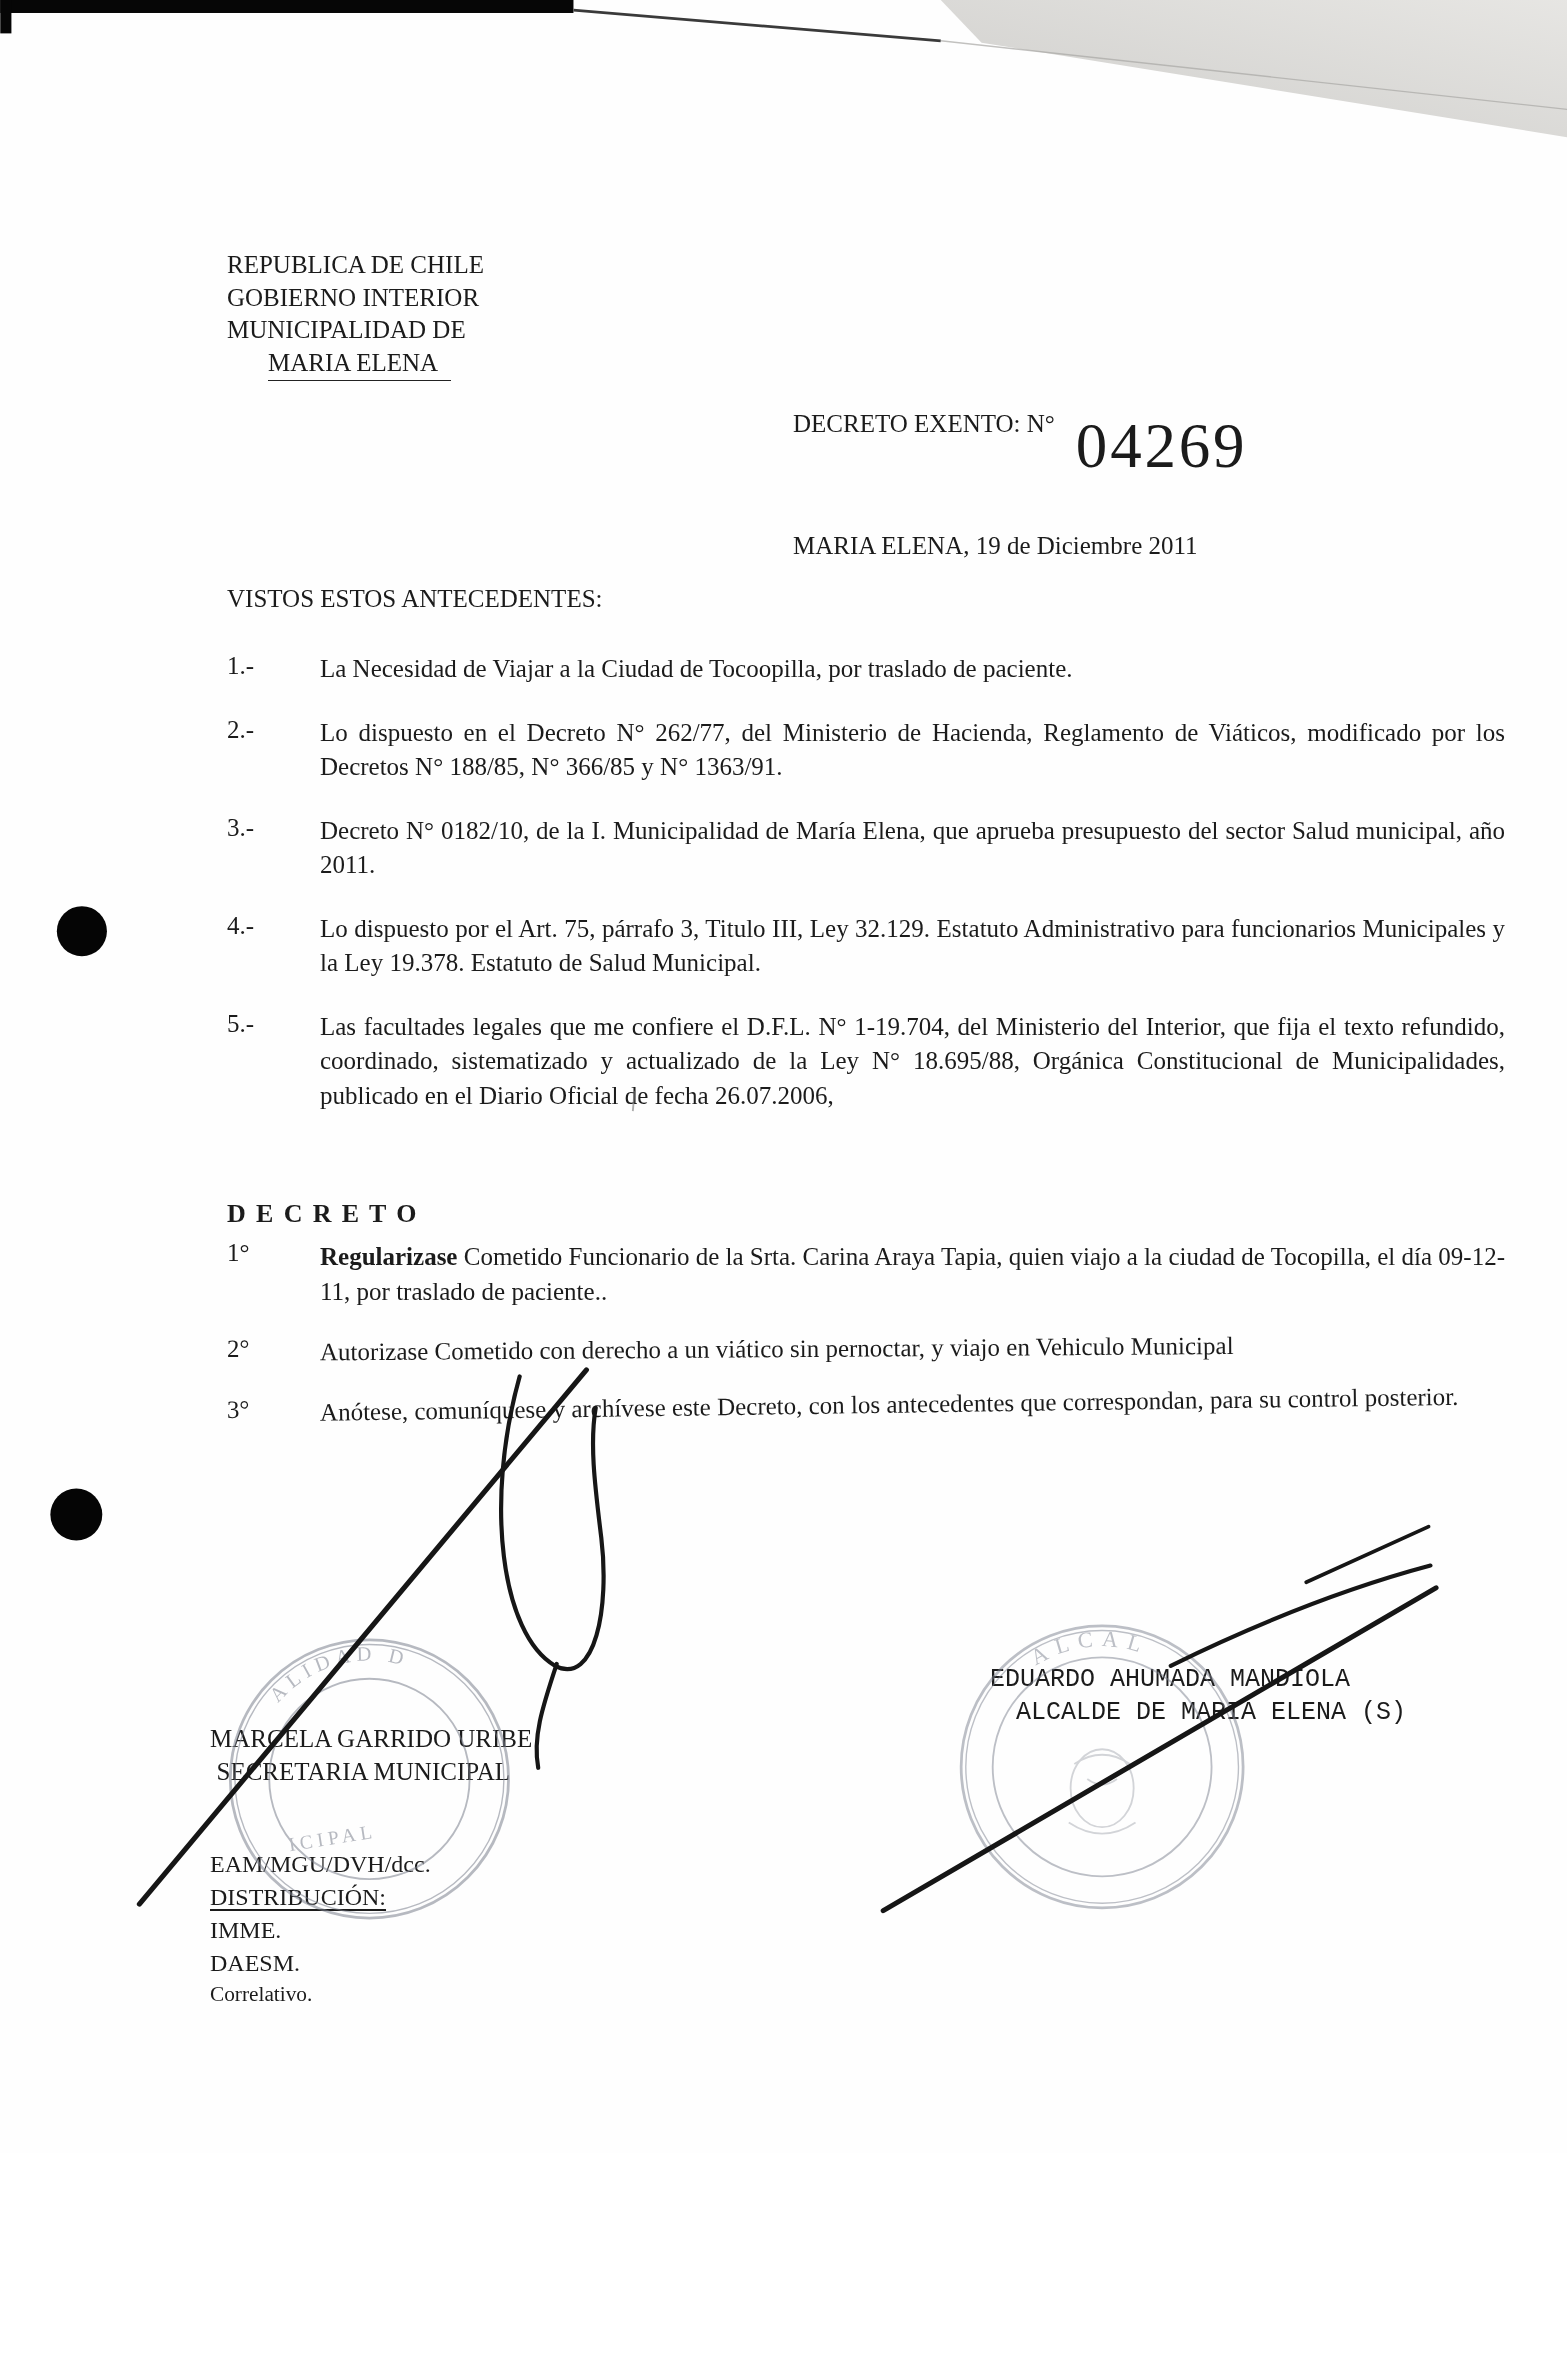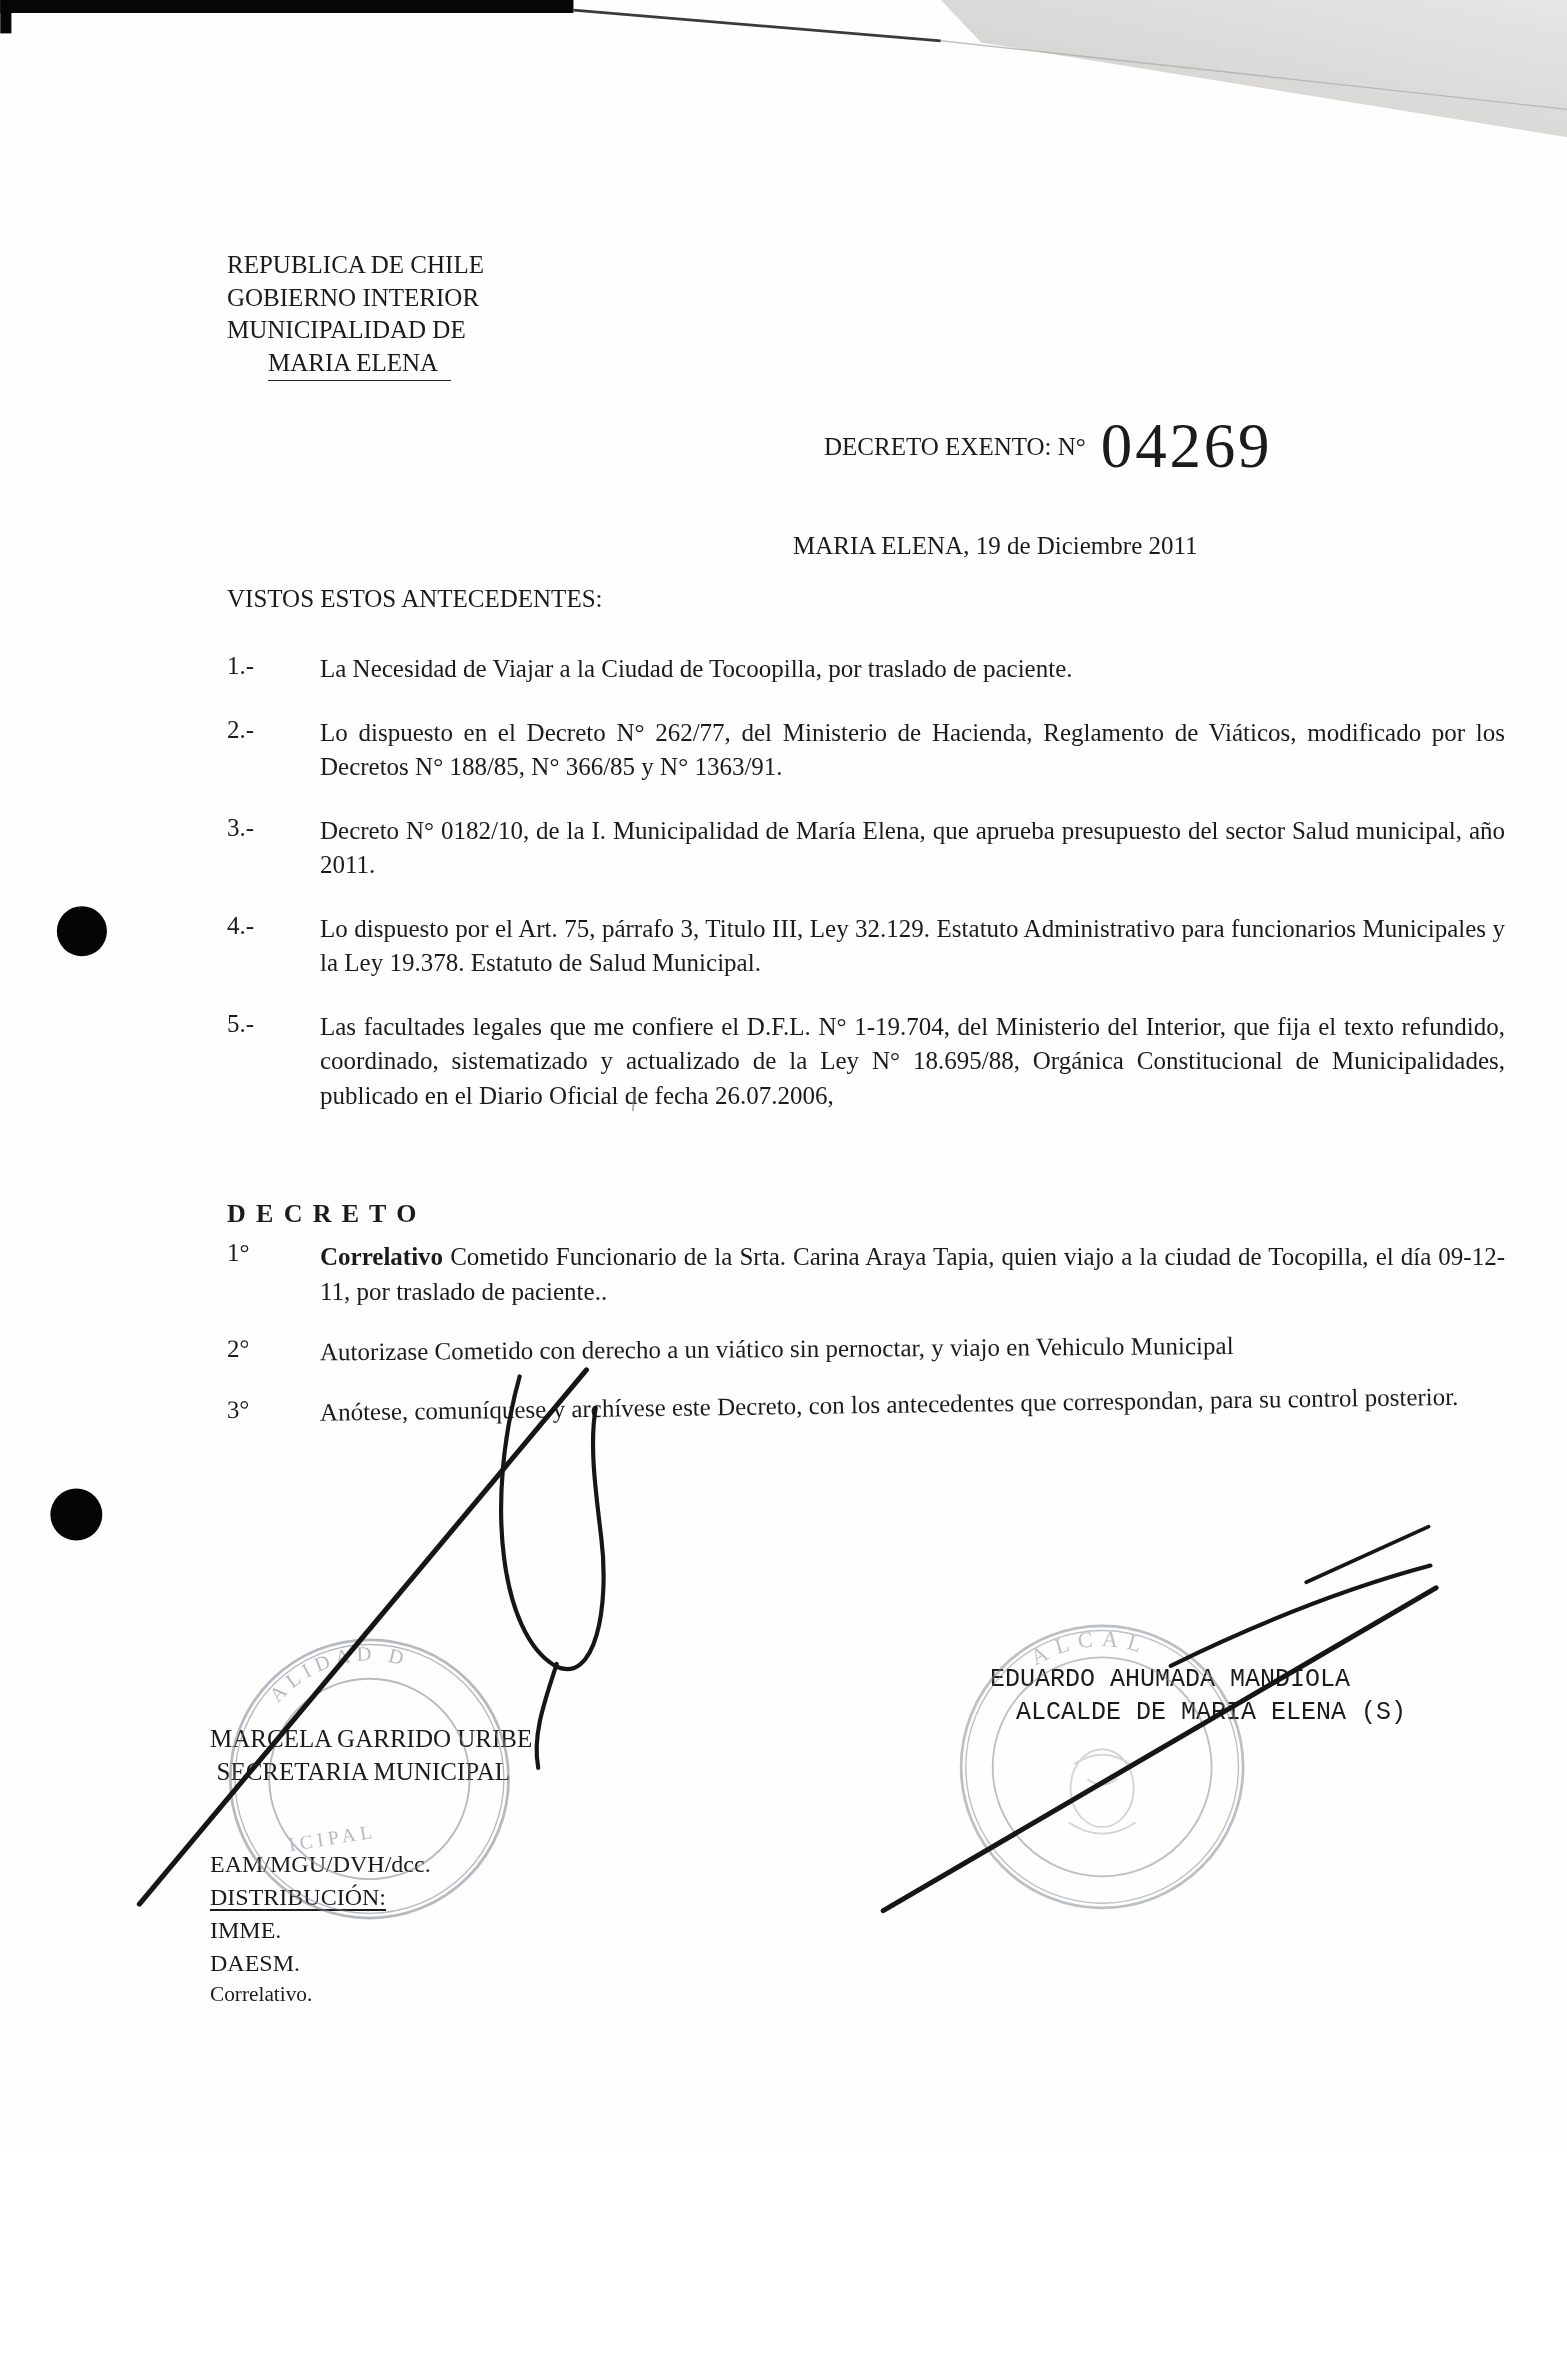--- a/index.html
+++ b/index.html
@@ -8,21 +8,21 @@
     position:relative; width:1568px; height:2153px; background:#fefefe;
     font-family:"Liberation Serif","DejaVu Serif",serif; color:#1b1b1b;
     overflow:hidden;
   }
   .overlay { position:absolute; left:0; top:0; width:1568px; height:2379px; pointer-events:none; z-index:5; }
 
   .header { position:absolute; left:227px; top:249px; font-size:25px; line-height:1.3; }
   .hl4 { margin-left:41px; }
   .ul { display:inline-block; border-bottom:1.9px solid #222; padding:0 13px 1px 0; }
 
-  .decree-line { position:absolute; left:793px; top:410px; display:flex; align-items:center; gap:15px;margin-left:31px; }
+  .decree-line { position:absolute; left:793px; top:410px; display:flex; align-items:flex-start; gap:21px; }
   .decree-label { font-size:25px; }
   .decree-number { font-size:63px; letter-spacing:2.8px; }
 
   .dateline { position:absolute; left:793px; top:532px; font-size:25px; }
   .vistos { position:absolute; left:227px; top:585px; font-size:25px; }
 
   .antecedentes { position:absolute; left:227px; top:652px; width:1278px; }
   .item { display:flex; margin-bottom:29px; }
   .item-num { width:93px; flex:none; font-size:25px; }
   .item-text { flex:1; font-size:25px; line-height:1.38; text-align:justify; }
@@ -89,21 +89,21 @@
       <div class="item-num">5.-</div>
       <div class="item-text">Las facultades legales que me confiere el D.F.L. N° 1-19.704, del Ministerio del Interior, que fija el texto refundido, coordinado, sistematizado y actualizado de la Ley N° 18.695/88, Orgánica Constitucional de Municipalidades, publicado en el Diario Oficial de fecha 26.07.2006,</div>
     </div>
   </div>
 
   <div class="decreto-heading">D E C R E T O</div>
 
   <div class="resoluciones">
     <div class="res-item">
       <div class="res-num">1°</div>
-      <div class="res-text"><span class="b">Correlativo</span> <span>Cometido Funcionario de la Srta. Carina Araya Tapia, quien viajo a la ciudad de Tocopilla,  el día 09-12-11, por traslado de paciente..</span></div>
+      <div class="res-text"><span class="b">Regularizase</span> <span>Cometido Funcionario de la Srta. Carina Araya Tapia, quien viajo a la ciudad de Tocopilla,  el día 09-12-11, por traslado de paciente..</span></div>
     </div>
     <div class="res-item skew1">
       <div class="res-num">2°</div>
       <div class="res-text">Autorizase Cometido con derecho a un viático sin pernoctar, y  viajo en Vehiculo Municipal</div>
     </div>
     <div class="res-item skew2">
       <div class="res-num">3°</div>
       <div class="res-text">Anótese, comuníquese y archívese este Decreto, con los antecedentes que correspondan, para su control posterior.</div>
     </div>
   </div>

